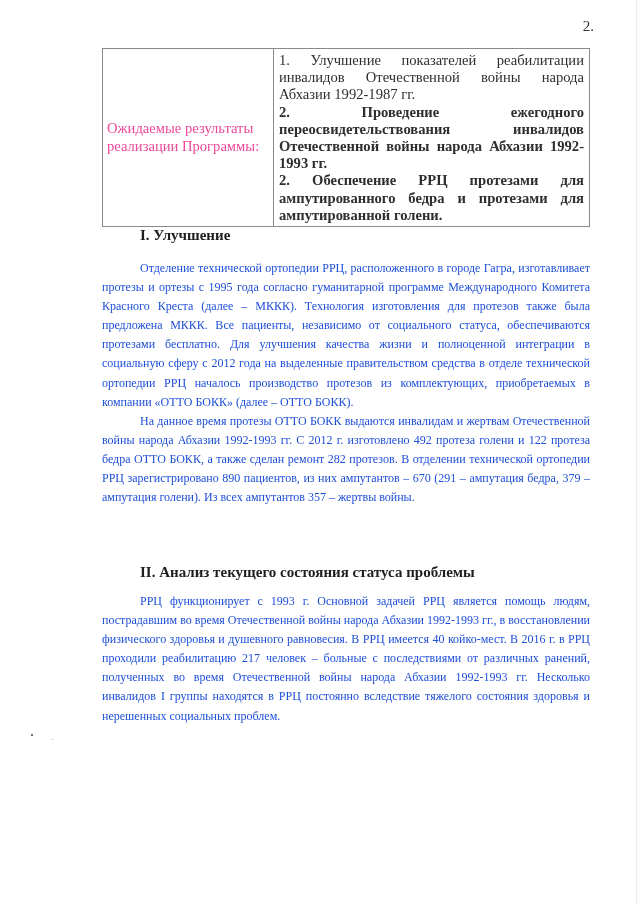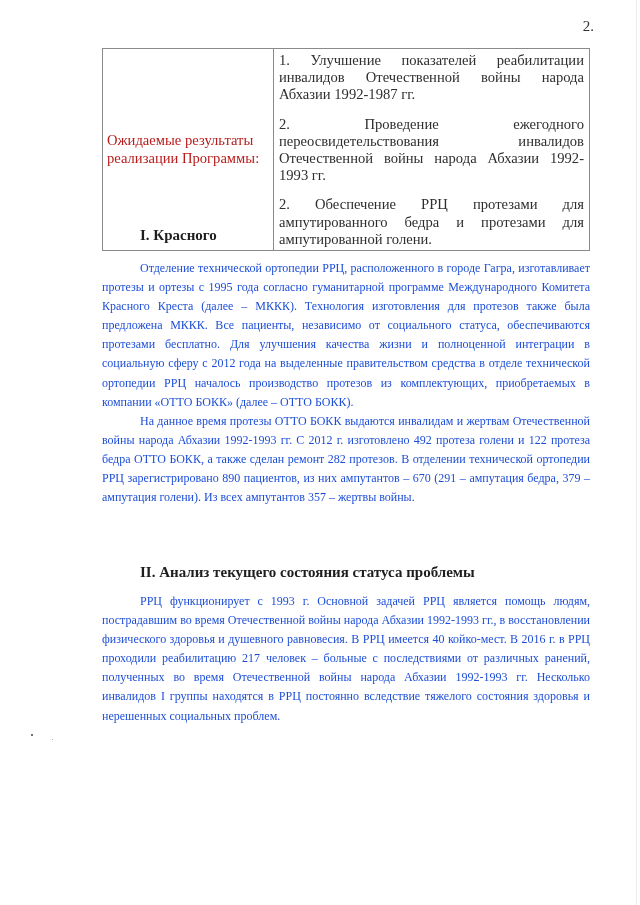--- a/index.html
+++ b/index.html
@@ -29,31 +29,31 @@
     .results-table td {
       border: 1px solid #8a8a8a;
       vertical-align: middle;
       padding: 0;
     }
     .cell-label {
       width: 166px;
       padding: 0 0 0 4px !important;
       font-size: 14.6px;
       line-height: 17.5px;
-      color: #b91c1c;
+      color: #ec4899;
     }
     .cell-items {
       padding: 3px 5px 2px 5px !important;
       font-size: 14.6px;
       line-height: 17.2px;
       text-align: justify;
       color: #2e2e2e;
     }
     .cell-items p { margin: 0; }
-    .cell-items p + p { margin-top: 12px; }
+    .cell-items p + p { margin-top: 0; font-weight: bold; }
 
     .heading {
       position: absolute; left: 140px;
       font-size: 15px; font-weight: bold; color: #1e1e1e;
       margin: 0;
     }
     .h-intro { top: 227px; }
     .h-analysis { top: 564px; }
 
     .body-block {
@@ -87,21 +87,21 @@
     <td class="cell-label">Ожидаемые результаты реализации Программы:</td>
     <td class="cell-items">
       <p>1. Улучшение показателей реабилитации инвалидов Отечественной войны народа Абхазии 1992-1987 гг.</p>
       <p>2. Проведение ежегодного переосвидетельствования инвалидов Отечественной войны народа Абхазии 1992-1993 гг.</p>
       <p>2. Обеспечение РРЦ протезами для ампутированного бедра и протезами для ампутированной голени.</p>
     </td>
   </tr>
 </tbody>
   </table>
 
-<h2 class="heading h-intro">I. Красного</h2>
+<h2 class="heading h-intro">I. Улучшение</h2>
 
 <div class="body-block intro-block">
   <p>Отделение технической ортопедии РРЦ, расположенного в городе Гагра, изготавливает протезы и ортезы с 1995 года согласно гуманитарной программе Международного Комитета Красного Креста (далее – МККК). Технология изготовления для протезов также была предложена МККК. Все пациенты, независимо от социального статуса, обеспечиваются протезами бесплатно. Для улучшения качества жизни и полноценной интеграции в социальную сферу с 2012 года на выделенные правительством средства в отделе технической ортопедии РРЦ началось производство протезов из комплектующих, приобретаемых в компании «ОТТО БОКК» (далее – ОТТО БОКК).</p>
   <p>На данное время протезы ОТТО БОКК выдаются инвалидам и жертвам Отечественной войны народа Абхазии 1992-1993 гг. С 2012 г. изготовлено 492 протеза голени и 122 протеза бедра ОТТО БОКК, а также сделан ремонт 282 протезов. В отделении технической ортопедии РРЦ зарегистрировано 890 пациентов, из них ампутантов – 670 (291 – ампутация бедра, 379 – ампутация голени). Из всех ампутантов 357 – жертвы войны.</p>
 </div>
 
 <h2 class="heading h-analysis">II. Анализ текущего состояния статуса проблемы</h2>
 
 <div class="body-block analysis-block">
   <p>РРЦ функционирует с 1993 г. Основной задачей РРЦ является помощь людям, пострадавшим во время Отечественной войны народа Абхазии 1992-1993 гг., в восстановлении физического здоровья и душевного равновесия. В РРЦ имеется 40 койко-мест. В 2016 г. в РРЦ проходили реабилитацию 217 человек – больные с последствиями от различных ранений, полученных во время Отечественной войны народа Абхазии 1992-1993 гг. Несколько инвалидов I группы находятся в РРЦ постоянно вследствие тяжелого состояния здоровья и нерешенных социальных проблем.</p>

